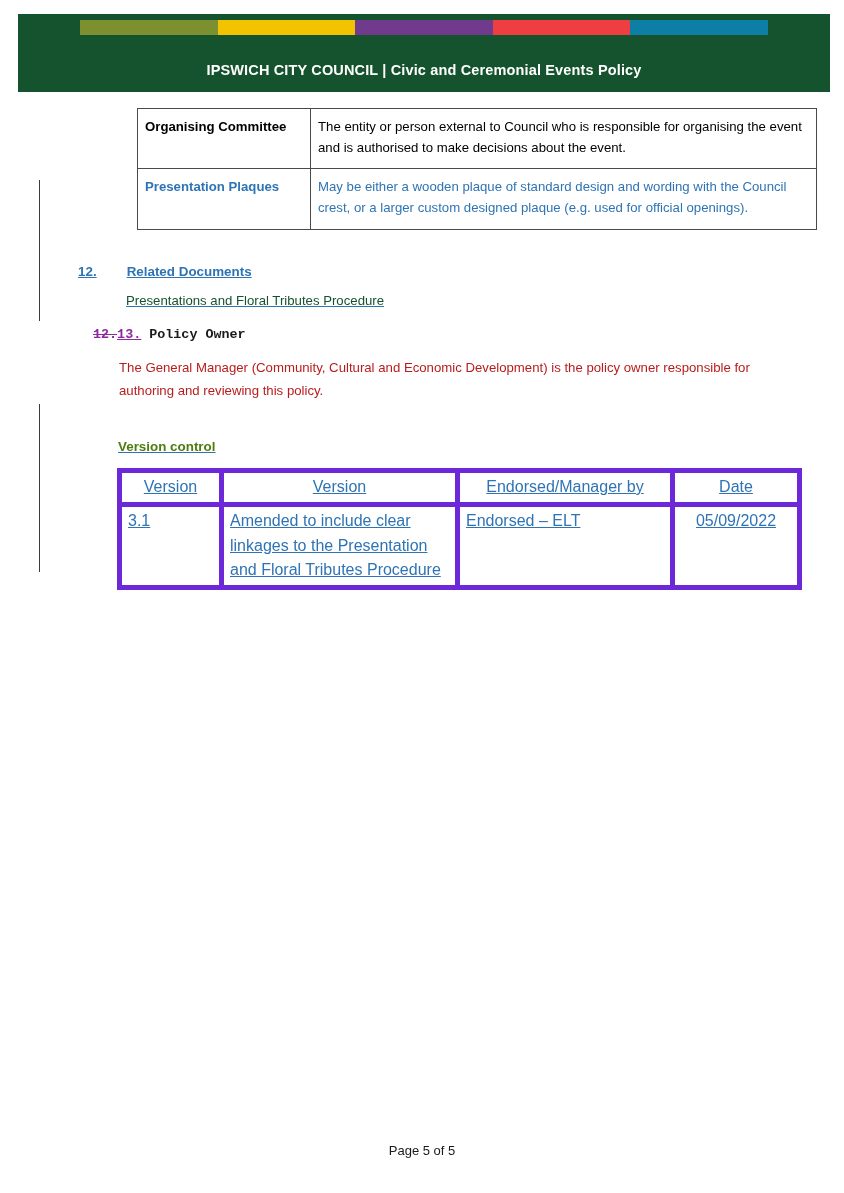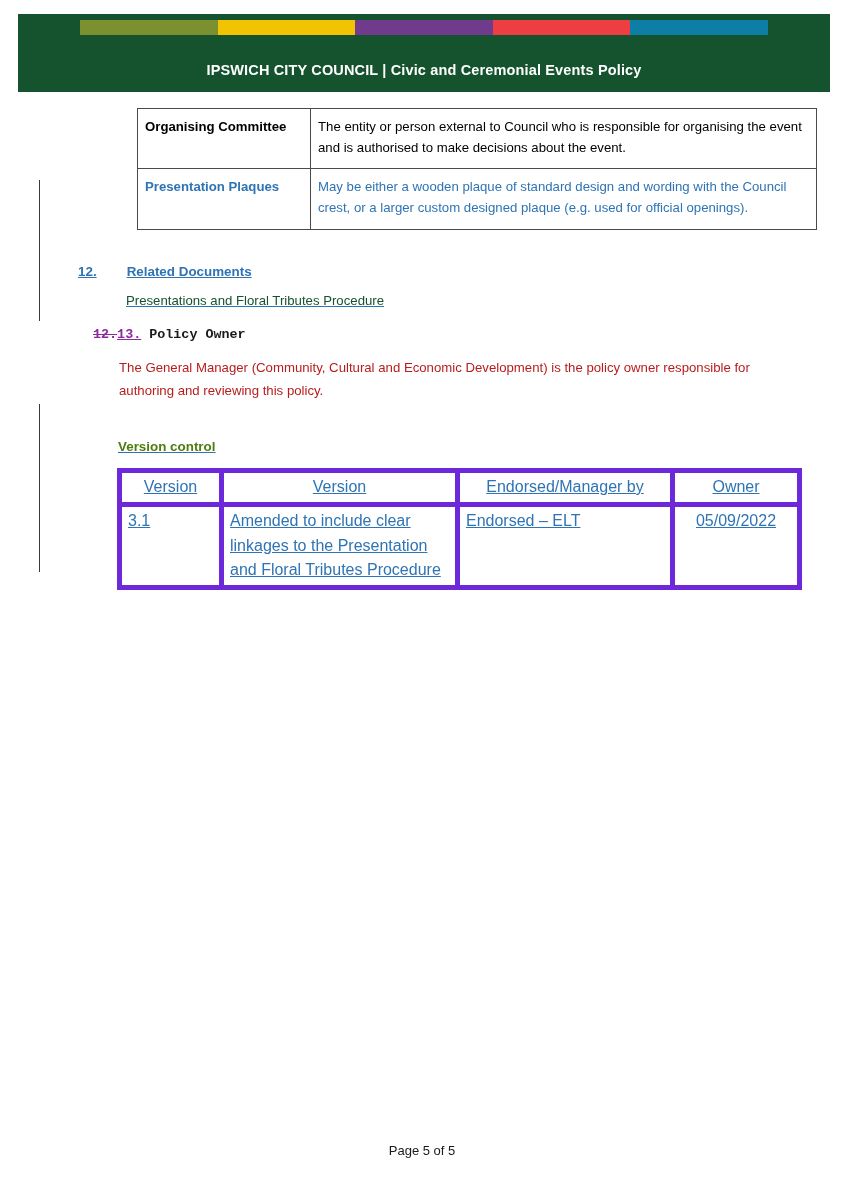--- a/index.html
+++ b/index.html
@@ -242,21 +242,21 @@
       <th>
         <span class="vc-u">Version</span>
       </th>
       <th>
         <span class="vc-u">Version</span>
       </th>
       <th>
         <span class="vc-u">Endorsed/Manager by</span>
       </th>
       <th>
-        <span class="vc-u">Owner</span>
+        <span class="vc-u">Date</span>
       </th>
     </tr>
   </thead>
   <tbody>
     <tr class="body-row">
       <td class="c-version">
         <span class="vc-u">3.1</span>
       </td>
       <td class="c-reason">
         <span class="vc-u">Amended to include clear linkages to the Presentation and Floral Tributes Procedure</span>

